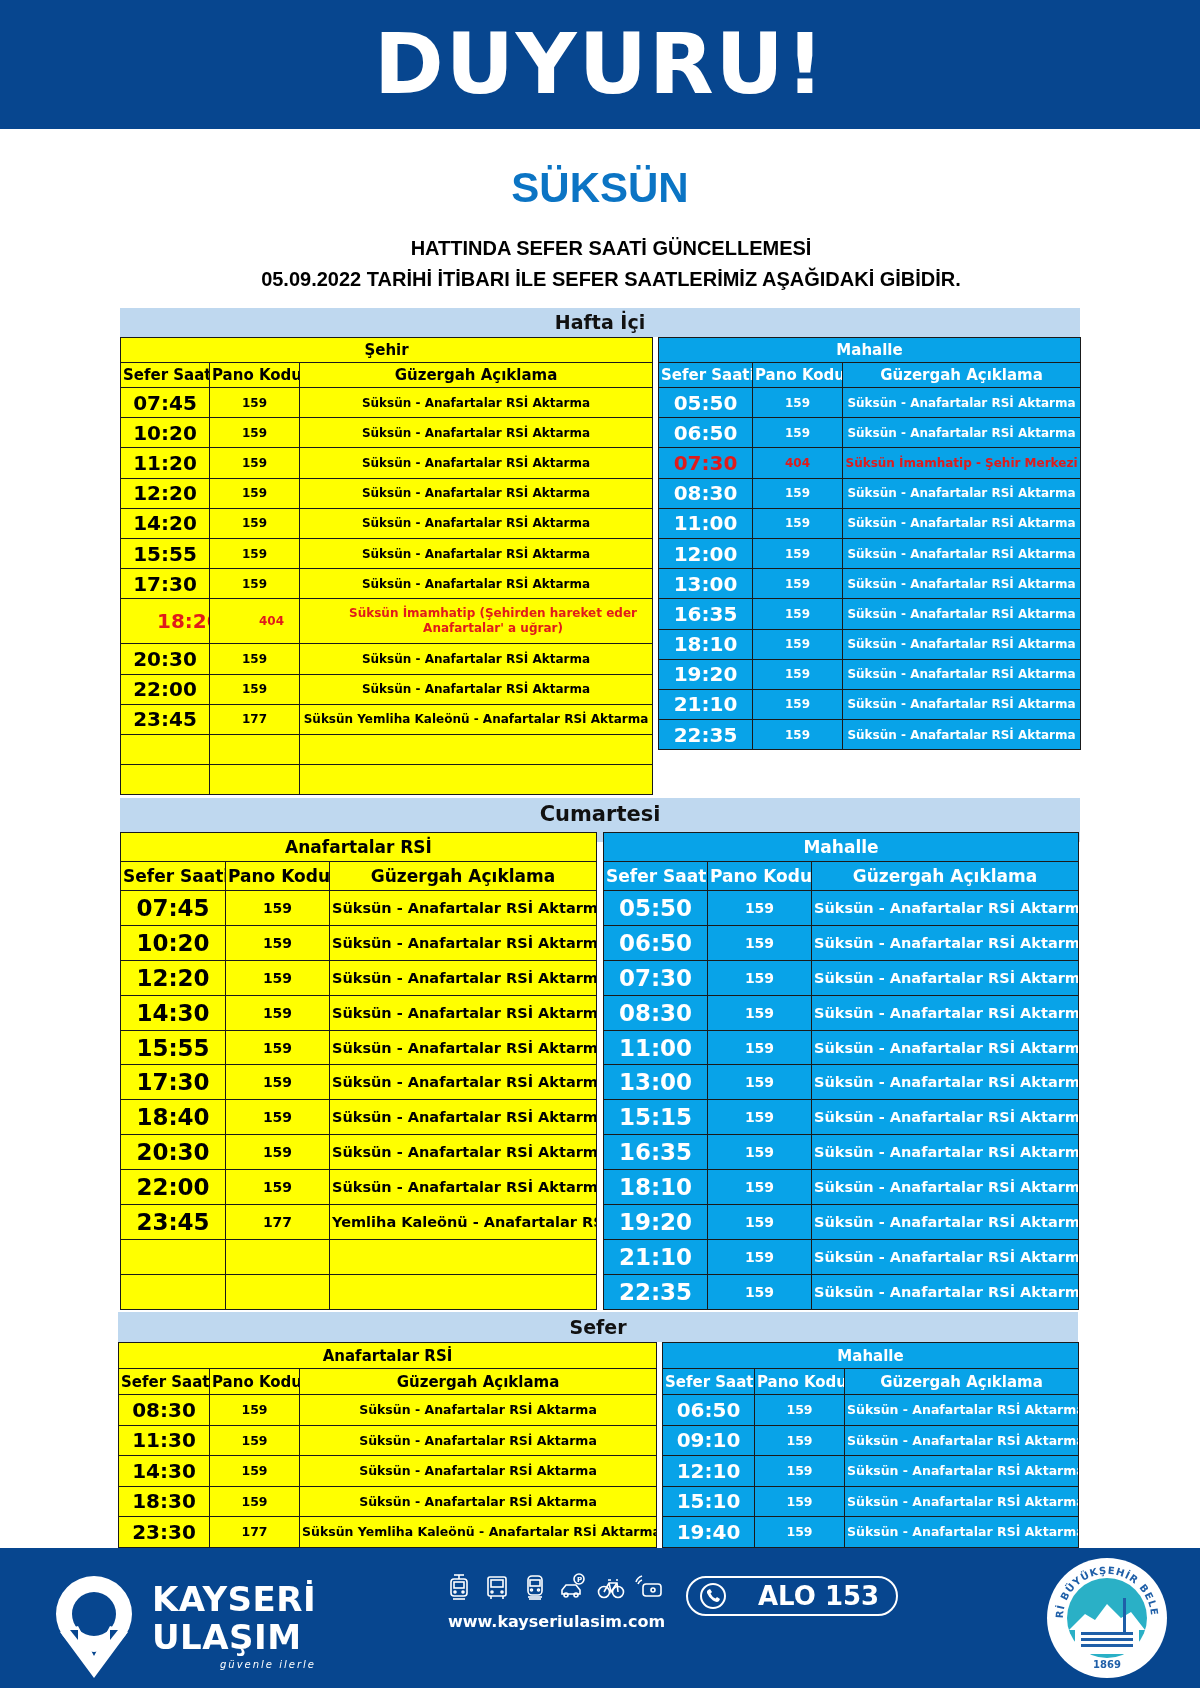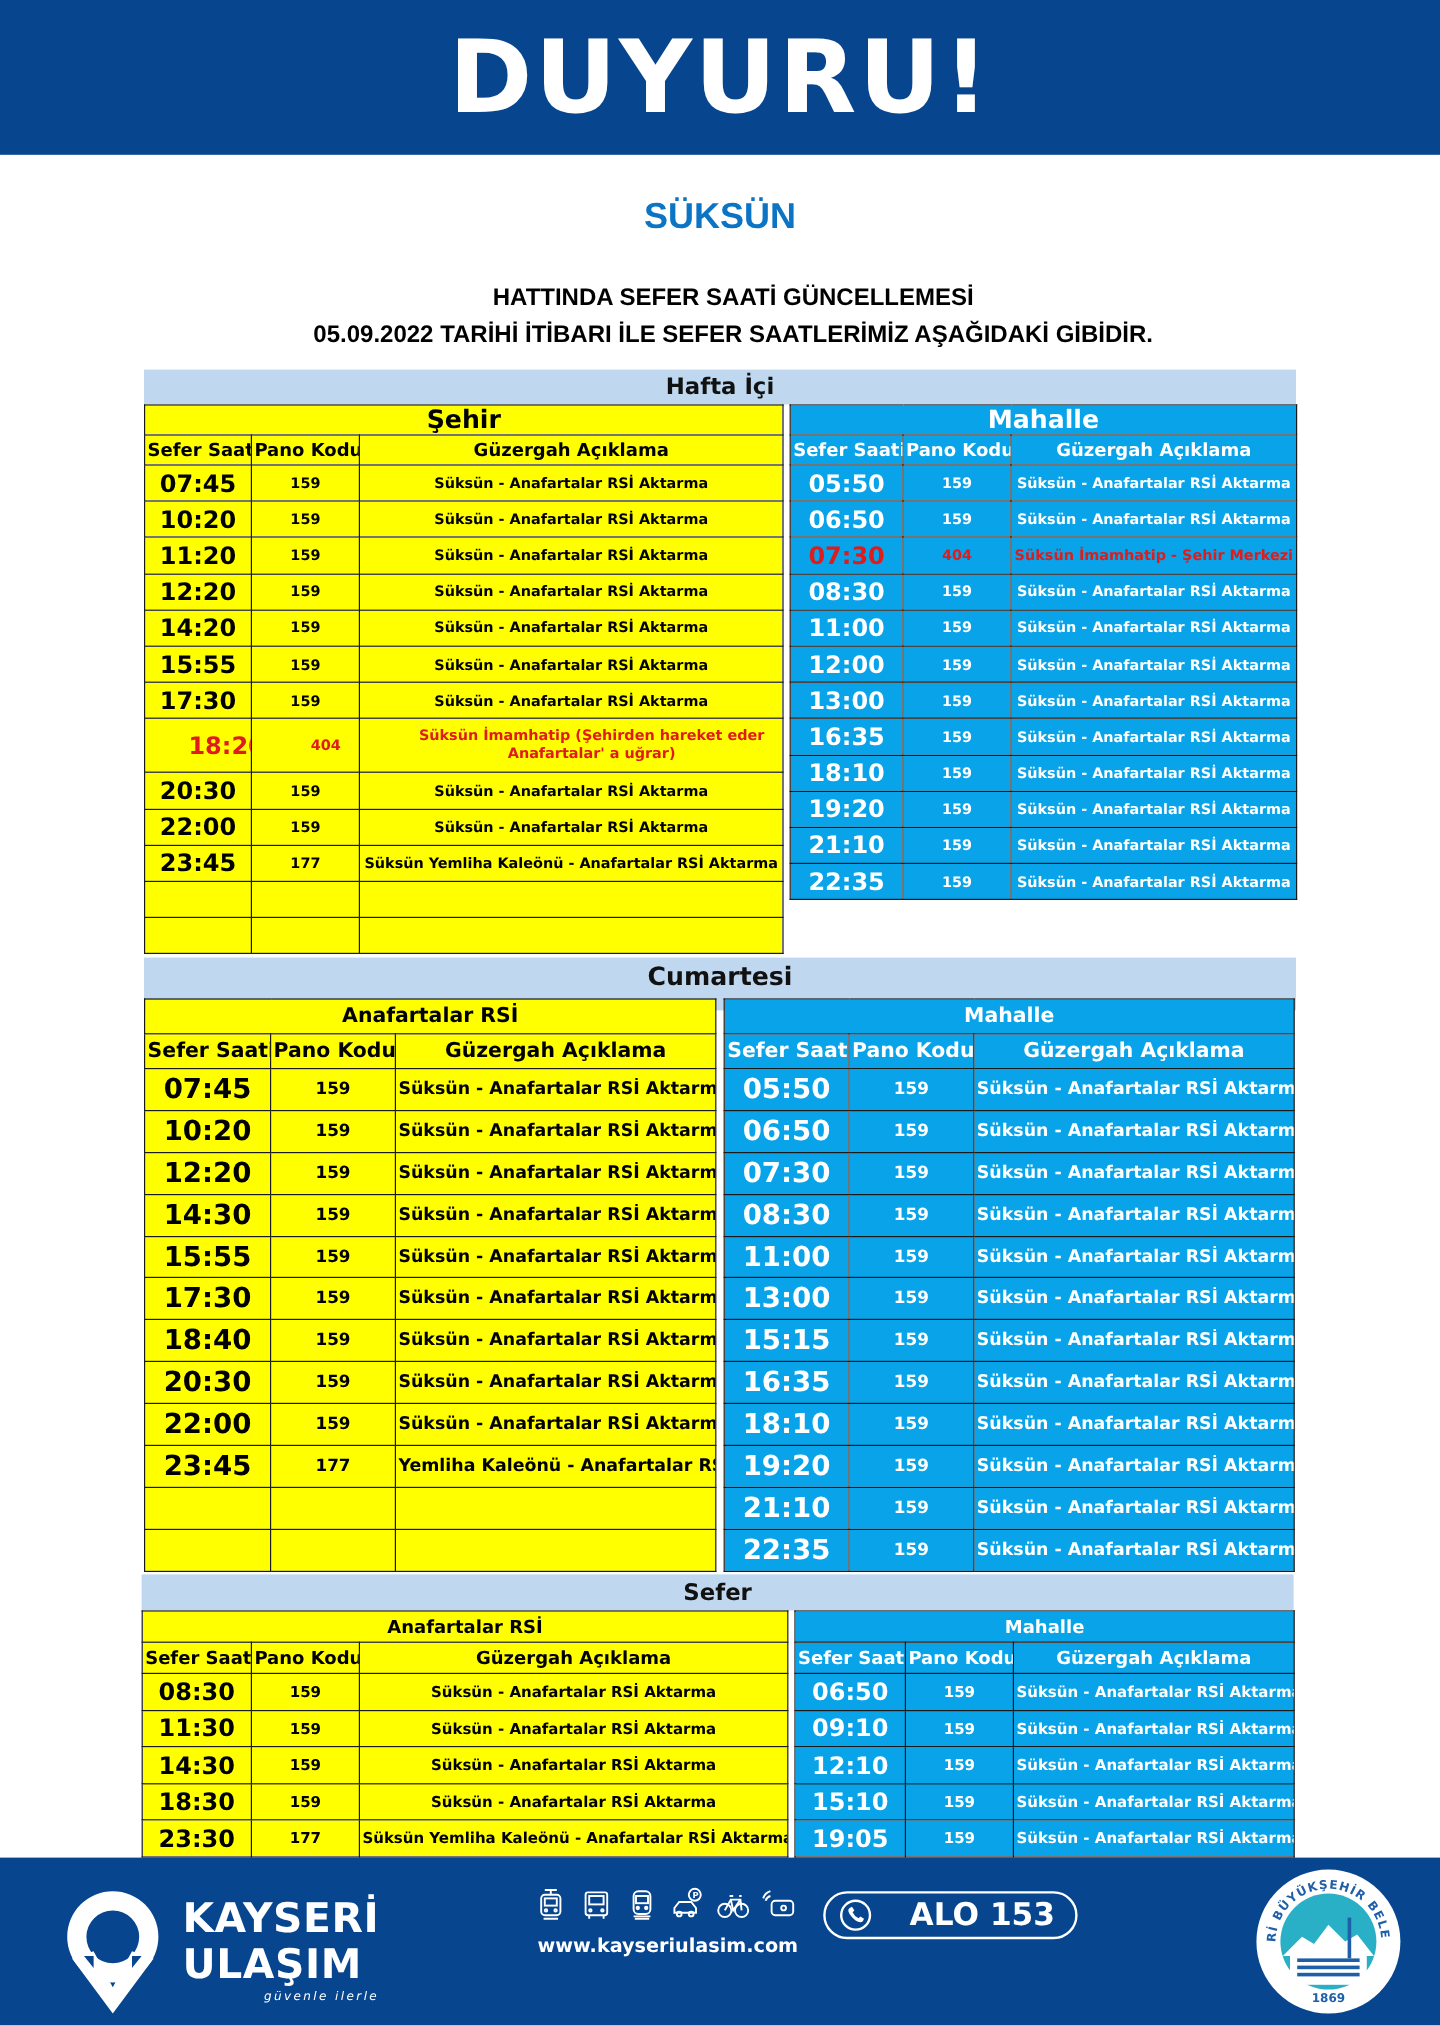--- a/index.html
+++ b/index.html
@@ -2,41 +2,41 @@
 <html><head>
 <meta charset="utf-8">
 <style>
   * { box-sizing: border-box; margin: 0; padding: 0; }
   html, body { width: 1200px; height: 1688px; background: #ffffff; overflow: hidden; }
   body { position: relative; font-family: "Liberation Sans", "DejaVu Sans", sans-serif; color: #000; }
 
   .header-band { position: absolute; left: 0; top: 0; width: 1200px; height: 129px; background: #07468f; display: flex; align-items: center; justify-content: center; }
   .header-title { color: #ffffff; font-family: "DejaVu Sans", sans-serif; font-weight: bold; font-size: 84px; letter-spacing: 2px; line-height: 1; margin-top: -2px; }
 
-  .line-name { position: absolute; top: 164px; left: 0; width: 1200px; text-align: center; color: #0b74c4; font-weight: bold; font-size: 30px; font-family: "Liberation Sans", sans-serif; }
+  .line-name { position: absolute; top: 164px; left: 0; width: 1200px; text-align: center; color: #0b74c4; font-weight: bold; font-size: 42px; font-family: "Liberation Sans", sans-serif; }
   .subtitle { position: absolute; left: 0; width: 1200px; text-align: center; font-weight: bold; font-size: 20px; font-family: "Liberation Sans", sans-serif; margin-left: 11px; }
   .subtitle.s1 { top: 237px; }
   .subtitle.s2 { top: 268px; }
 
   .section-header { position: absolute; background: #bfd8ef; text-align: center; font-weight: bold; font-family: "DejaVu Sans", sans-serif; color: #111; }
 
   table.sched { position: absolute; border-collapse: collapse; table-layout: fixed; font-family: "DejaVu Sans", sans-serif; font-weight: bold; }
   table.sched td { border: 1.5px solid #1a1a1a; text-align: center; vertical-align: middle; overflow: hidden; white-space: nowrap; padding: 0 2px; }
   table.sched.yellow td { background: #ffff00; color: #000; }
   table.sched.blue td { background: #08a3e8; color: #ffffff; }
   table.sched .group-label { font-weight: bold; }
   table.sched .col-head { font-weight: bold; }
   table.sched td.red { color: #e01b1b; }
   table.sched td.wrap { white-space: normal; line-height: 1.25; }
 
   
   #t-hi-left { left: 120px; top: 337px; width: 532px; }
   #t-hi-right { left: 658px; top: 337px; width: 422px; }
   #t-hi-left td, #t-hi-right td { height: 30.2px; font-size: 12px; }
-  #t-hi-left .group-label td, #t-hi-right .group-label td { height: 25px; font-size: 21px; font-weight: normal; }
+  #t-hi-left .group-label td, #t-hi-right .group-label td { height: 25px; font-size: 15px; font-weight: normal; }
   #t-hi-left tr.group-label td, #t-hi-right tr.group-label td { font-weight: bold; }
   #t-hi-left tr.col-head td, #t-hi-right tr.col-head td { height: 25px; font-size: 15px; }
   #t-hi-left td.time, #t-hi-right td.time { font-size: 20px; }
   #t-hi-left tr.tall td { height: 45px; padding-left: 36px; }
 
   
   #t-cu-left { left: 120px; top: 832px; width: 476px; }
   #t-cu-right { left: 603px; top: 832px; width: 475px; }
   #t-cu-left td, #t-cu-right td { height: 34.9px; font-size: 14.5px; }
   #t-cu-left tr.group-label td, #t-cu-right tr.group-label td { height: 29px; font-size: 17px; }
@@ -467,21 +467,21 @@
         <td class="time">12:10</td>
         <td class="code">159</td>
         <td class="route">Süksün - Anafartalar RSİ Aktarma</td>
       </tr>
       <tr>
         <td class="time">15:10</td>
         <td class="code">159</td>
         <td class="route">Süksün - Anafartalar RSİ Aktarma</td>
       </tr>
       <tr>
-        <td class="time">19:05</td>
+        <td class="time">19:40</td>
         <td class="code">159</td>
         <td class="route">Süksün - Anafartalar RSİ Aktarma</td>
       </tr>
     </tbody>
   </table>
 
 <div class="footer">
   <svg class="logo-mark" viewBox="0 0 92 110">
     <path d="M46 6 A38 38 0 1 0 46 82 A38 38 0 1 0 46 6 Z M46 22 A22 22 0 1 1 46 66 A22 22 0 1 1 46 22 Z" fill="#fff" fill-rule="evenodd"></path>
     <path d="M12 62 L30 56 L46 86 L62 56 L80 62 L46 108 Z" fill="#fff"></path>

